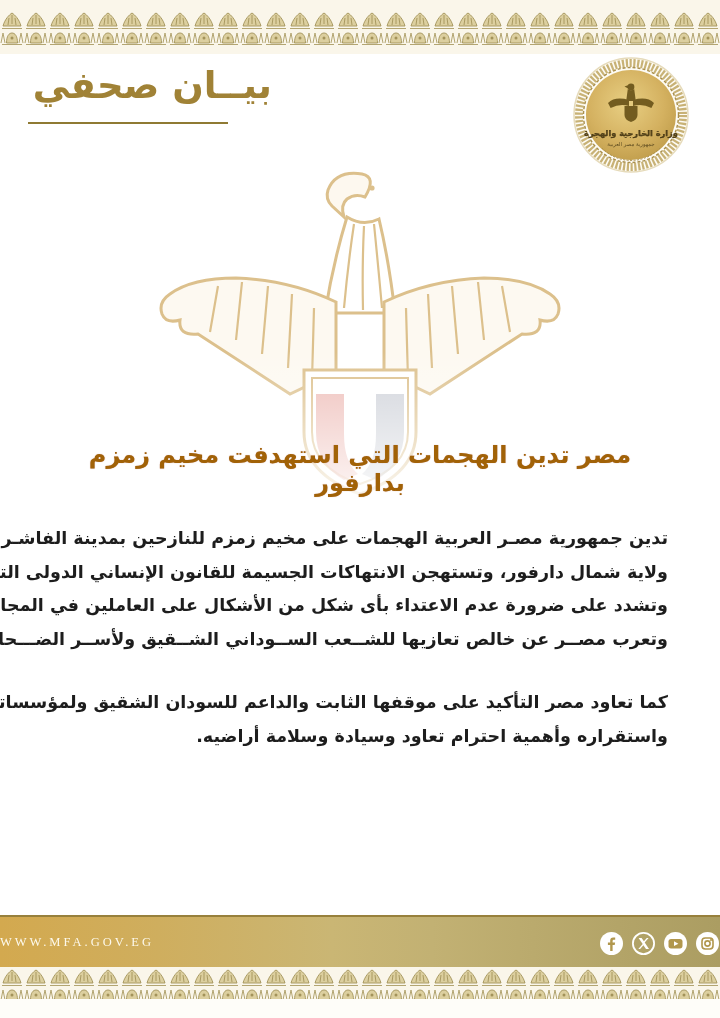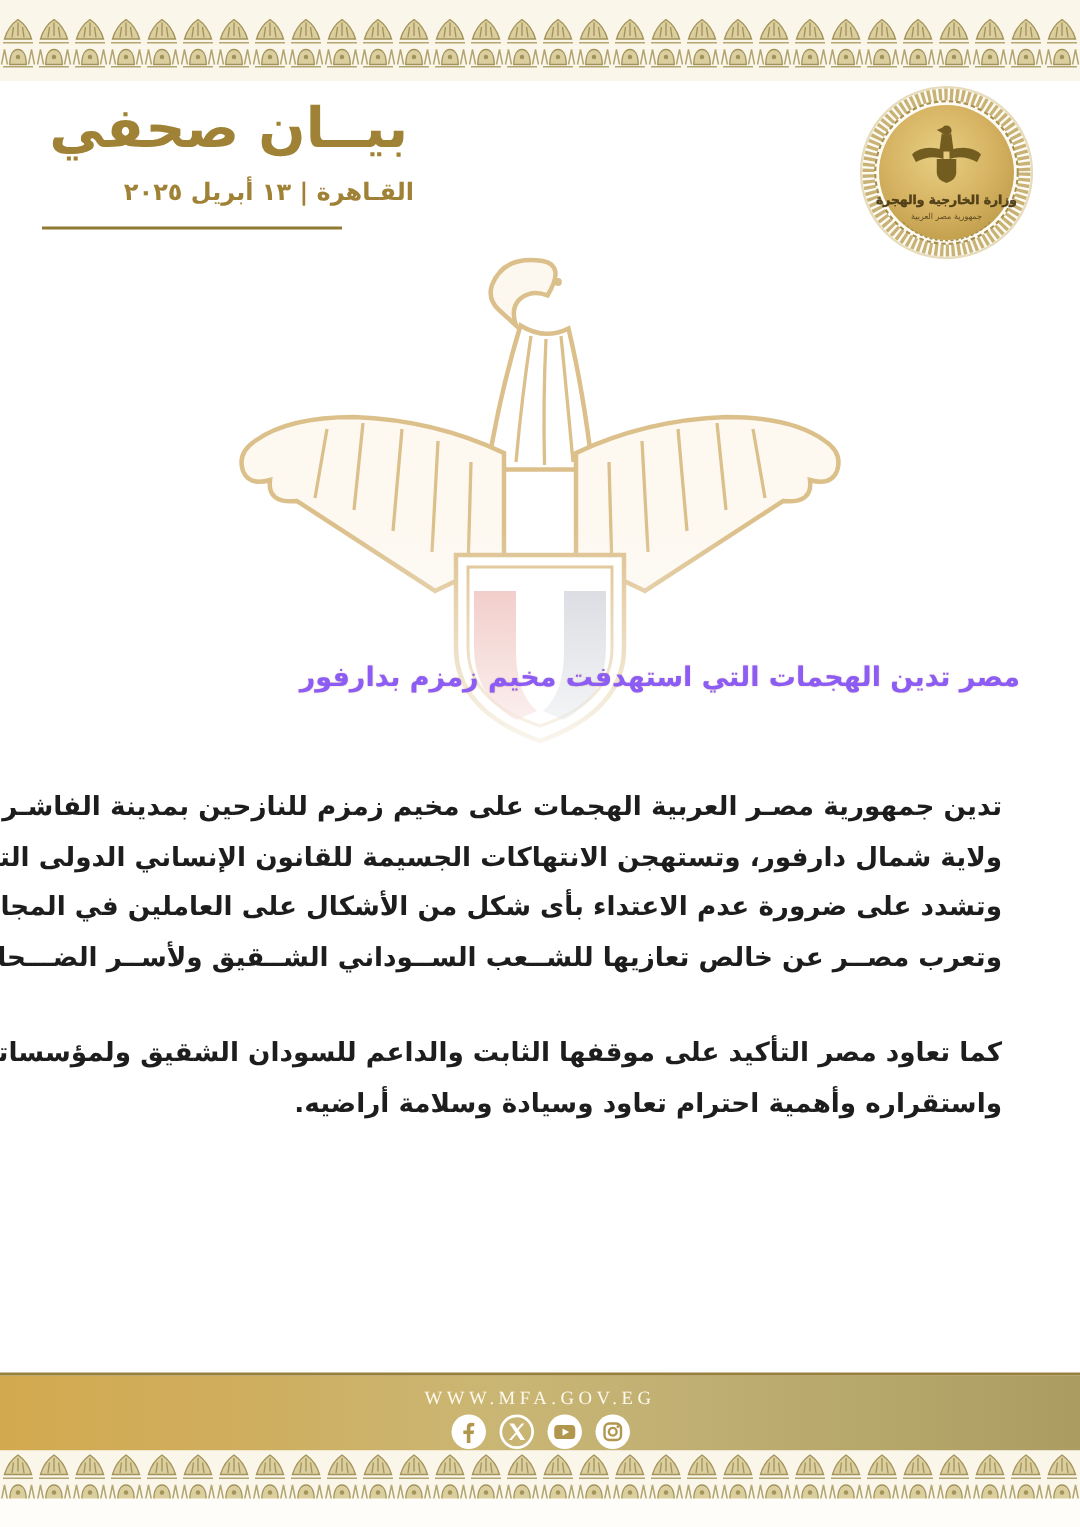--- a/index.html
+++ b/index.html
@@ -23,41 +23,41 @@
   }
   #date-line{font-size:16px;font-weight:bold;color:#a08236;margin-top:10px;}
   #header-rule{margin-top:14px;margin-right:48px;height:2px;width:200px;background:#8f7a33;}
   
   #ministry-seal{position:absolute;top:56px;left:572px;width:118px;height:118px;}
   
   #eagle-watermark{position:absolute;top:162px;left:140px;width:440px;height:345px;pointer-events:none;}
   
   #statement-headline{
     position:absolute;top:441px;left:40px;width:640px;
-    text-align:right;direction:rtl;
-    font-size:18px;font-weight:bold;color:#8b5cf6;
+    text-align:center;direction:rtl;
+    font-size:24px;font-weight:bold;color:#a16207;
     text-shadow:0 0 1px rgba(158,40,35,.4);
     z-index:5;
   }
   #body-text{
     position:absolute;top:522px;left:52px;width:616px;direction:rtl;
     color:#1d1d1d;font-weight:bold;font-size:17.5px;z-index:5;
   }
   .para{margin:0 0 30px 0;}
   .line{
     line-height:33.5px;white-space:nowrap;
     text-align:justify;text-align-last:justify;
   }
   .line.last{text-align:right;text-align-last:right;}
   
   #footer-bar{
     position:absolute;top:915px;left:0;width:720px;height:52px;
     background:linear-gradient(90deg,#d3a94f 0%,#cfae5e 22%,#cab674 46%,#c2b173 60%,#ab9d62 100%);
     border-top:2px solid #97803c;box-sizing:border-box;
-    display:flex;flex-direction:column;align-items:center;justify-content:flex-end;
+    display:flex;flex-direction:row;align-items:center;justify-content:space-between;
   }
   #footer-website{
     font-family:"Liberation Serif","DejaVu Serif",serif;
     font-size:12.5px;letter-spacing:3px;color:#fdf9ec;line-height:14px;
   }
   #social-row{display:flex;gap:7px;margin-top:3px;align-items:center;}
   #social-row svg{display:block;}
   #bottom-white{position:absolute;top:999px;left:0;width:720px;height:19px;background:#fefdf9;}
 </style>
 </head>
@@ -334,21 +334,20 @@
   <path d="M2,16.5 h20" stroke="#b3a571" stroke-width="1"></path>
   <path d="M6.5,31 C6.5,24 9,21 12,21 C15,21 17.5,24 17.5,31 Z" fill="#dccf9f" stroke="#a3935a" stroke-width="0.9"></path>
   <circle cx="12" cy="26" r="1.5" fill="#a3935a"></circle>
   <path d="M1,31 L3,21 L5,31 M19,31 L21,21 L23,31" fill="none" stroke="#b3a571" stroke-width="1"></path>
   <path d="M2,32.5 h20" stroke="#b3a571" stroke-width="1"></path>
 </svg>
     </div>
 
   <div id="header-block">
     <div id="press-title">بيــان صحفي</div>
-    <div id="date-line">القـاهرة | ١٣ أبريل ٢٠٢٥</div>
     <div id="header-rule"></div>
   </div>
 
   <svg id="ministry-seal" viewBox="0 0 118 118">
     <defs>
       <radialGradient id="sealGrad" cx="45%" cy="38%" r="70%">
         <stop offset="0%" stop-color="#e8cf83"></stop>
         <stop offset="60%" stop-color="#d4b160"></stop>
         <stop offset="100%" stop-color="#bd9a48"></stop>
       </radialGradient>

